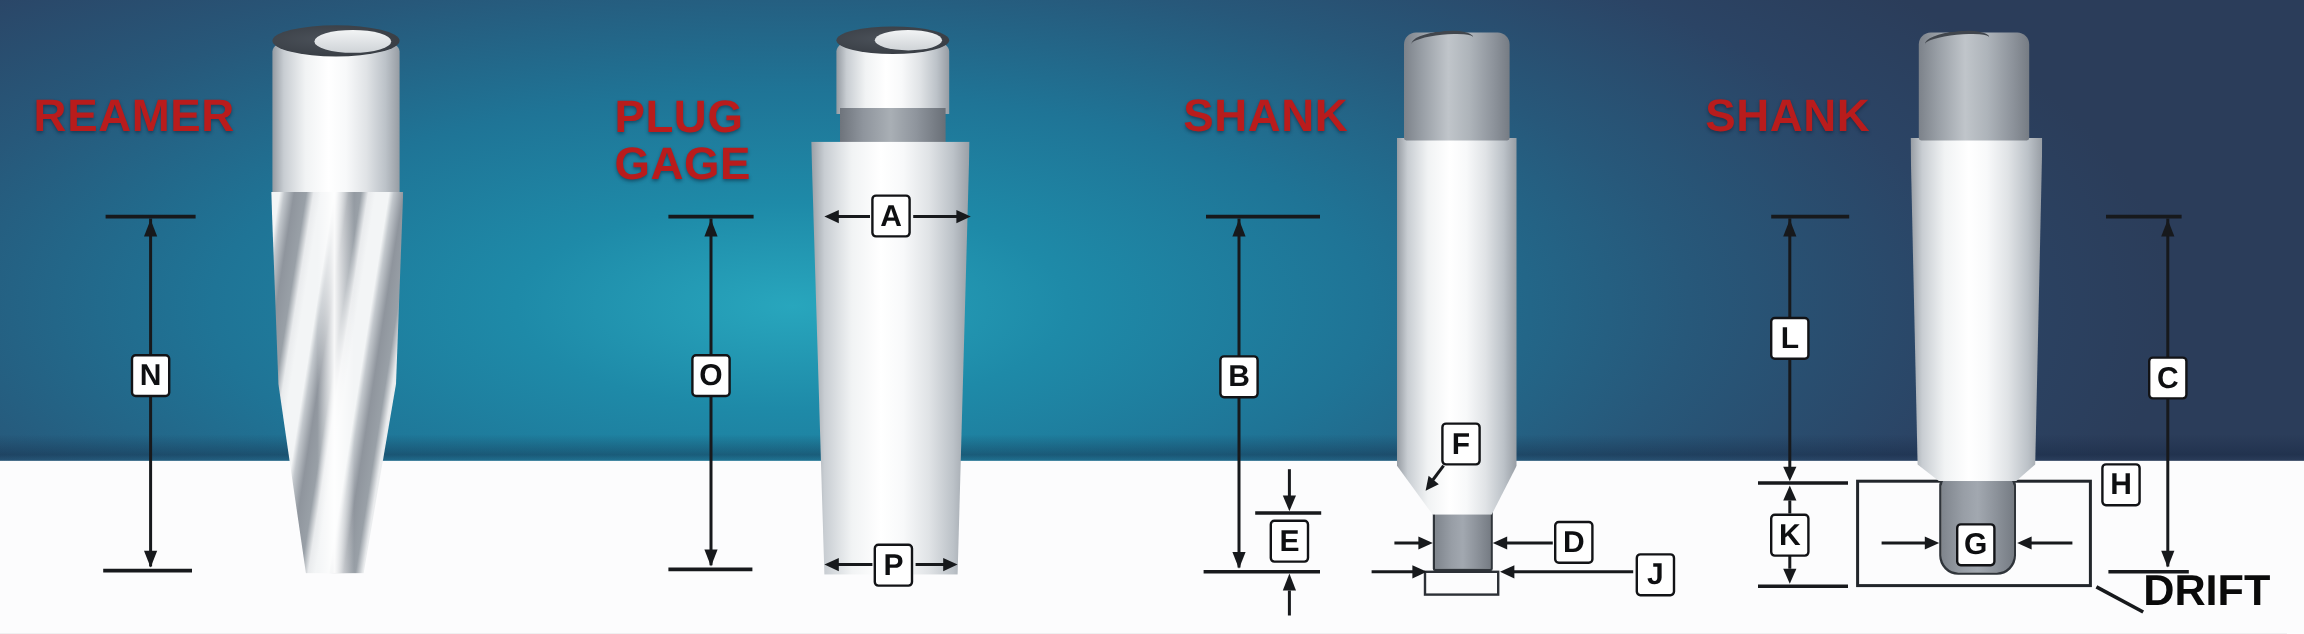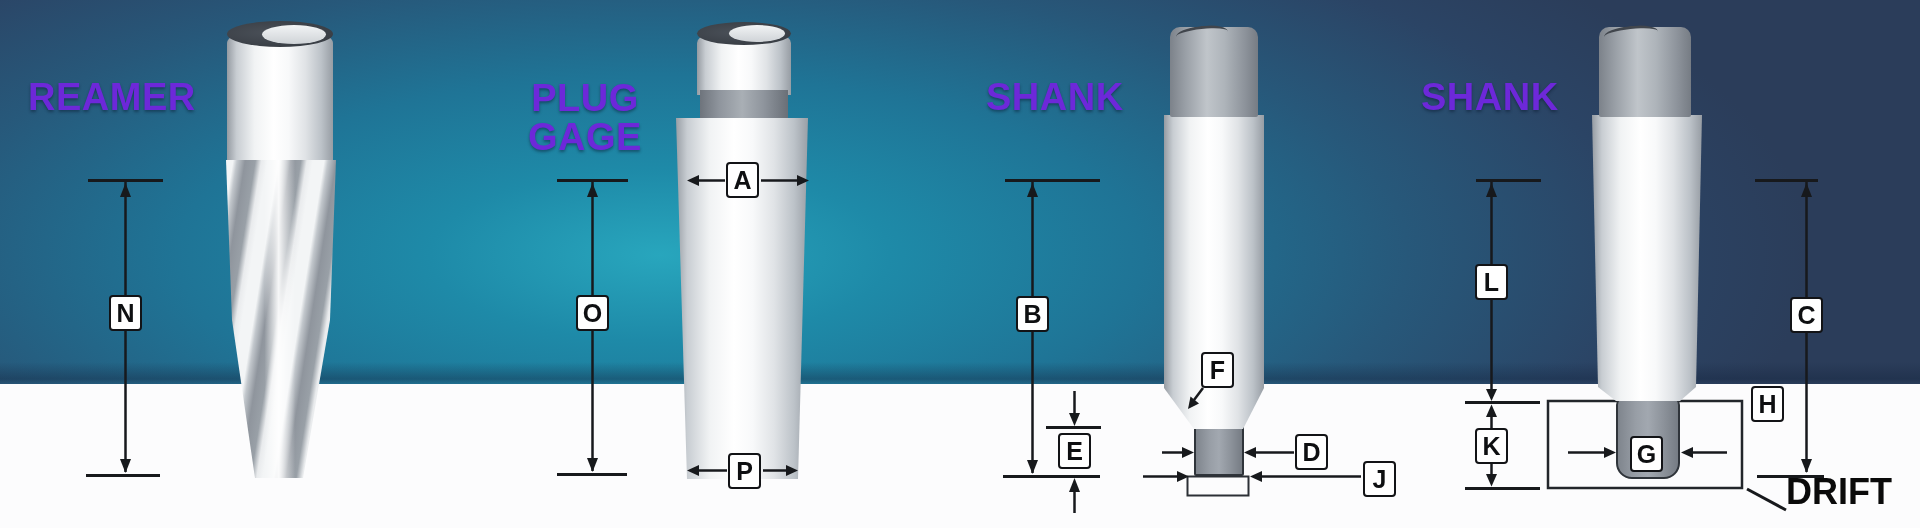--- a/index.html
+++ b/index.html
@@ -51,24 +51,24 @@
   .under{z-index:2;} .objects{z-index:3;} .over{z-index:4;}
   
   .dim-label{
     position:absolute;z-index:5;width:33px;height:36px;box-sizing:border-box;
     background:#ffffff;border:2.5px solid #121316;border-radius:4px;
     display:flex;align-items:center;justify-content:center;
     font-weight:bold;font-size:25px;color:#0e0f11;line-height:1;
   }
   
   .tool-title{
-    position:absolute;z-index:5;color:#6d28d9;font-weight:bold;font-size:38px;line-height:1;
+    position:absolute;z-index:5;color:#b91c1c;font-weight:bold;font-size:38px;line-height:1;
     letter-spacing:0.5px;text-shadow:0 2px 3px rgba(8,24,44,0.45);white-space:nowrap;
   }
-  .tool-title.plug{white-space:normal;line-height:39px;text-align:center;}
+  .tool-title.plug{white-space:normal;line-height:39px;text-align:left;}
   .drift-title{
     position:absolute;z-index:5;color:#0a0a0a;font-weight:bold;font-size:36px;line-height:1;
     white-space:nowrap;
   }
 </style>
 </head>
 <body>
 
 <div class="stage">
 

